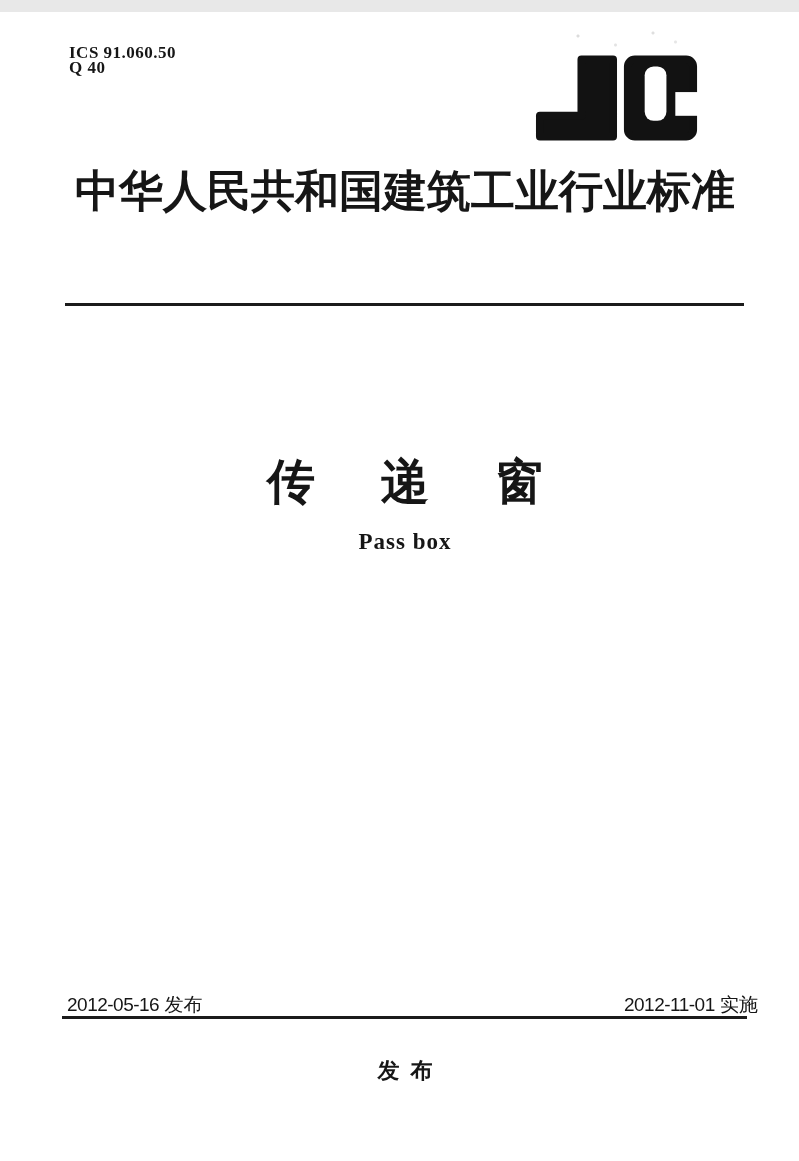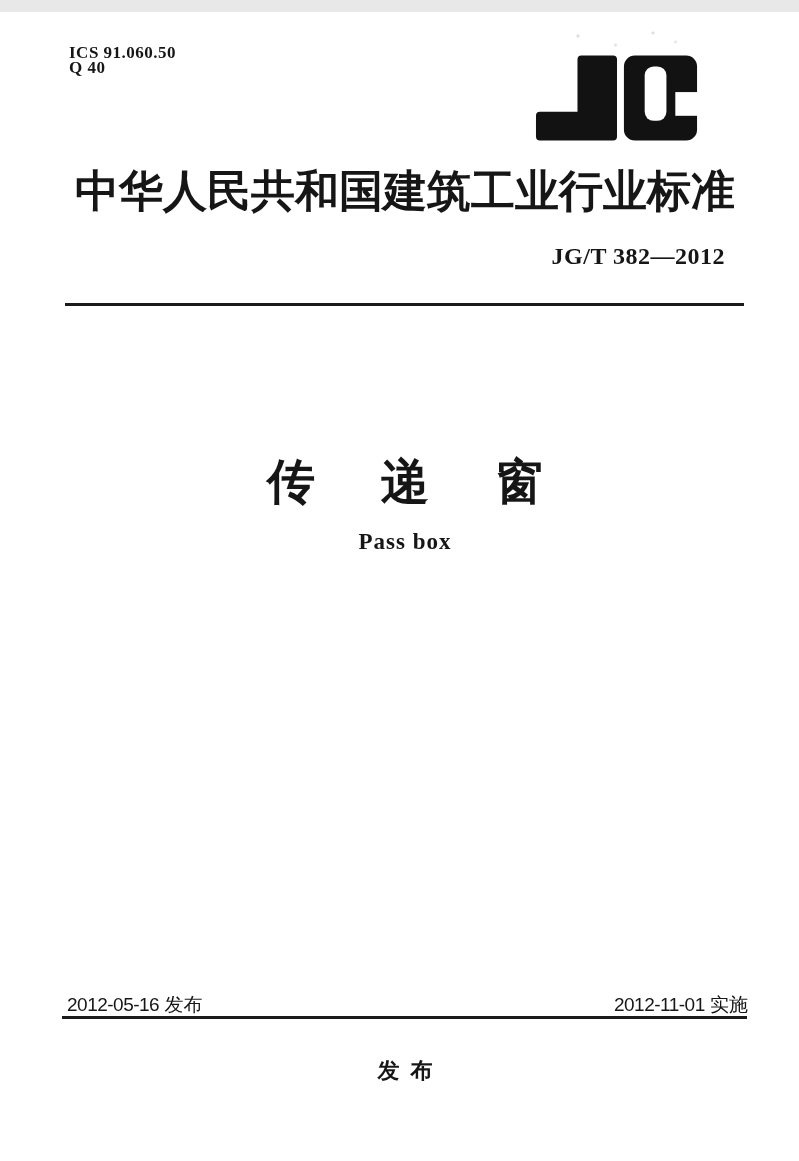--- a/index.html
+++ b/index.html
@@ -92,21 +92,21 @@
 
   
   .date-line {
     position: absolute;
     top: 980px;
     font-weight: normal;
     font-size: 19px;
     white-space: nowrap;
   }
   .date-issue { left: 67px; }
-  .date-impl  { right: 51px; }
+  .date-impl  { right: 41px; }
   .date-line .num { letter-spacing: -0.5px; }
 
   
   .publisher-row {
     position: absolute;
     top: 1044px;
     left: 0;
     width: 810px;
     display: flex;
     justify-content: center;
@@ -150,21 +150,20 @@
 
   <svg class="logo" viewBox="0 0 170 92" role="img" aria-label="JG">
     <path d="M48,6 H80 V84 H6 V63 H48 Z" fill="#121212" stroke="#121212" stroke-width="8" stroke-linejoin="round"></path>
     <rect x="95" y="6" width="66" height="78" rx="7" fill="#121212" stroke="#121212" stroke-width="8" stroke-linejoin="round"></rect>
     <rect x="112" y="13" width="22" height="55" rx="9" fill="#ffffff"></rect>
     <rect x="143" y="39" width="30" height="24" fill="#ffffff"></rect>
   </svg>
 
   <div class="centered standard-name">中华人民共和国建筑工业行业标准</div>
 
-  <div class="standard-code">JG/T 382—2012</div>
 
   <div class="rule rule-top"></div>
 
   <div class="centered title-cn">
     <span class="spread">传递窗</span>
   </div>
 
   <div class="centered title-en">Pass box</div>
 
   <div class="date-line date-issue">

